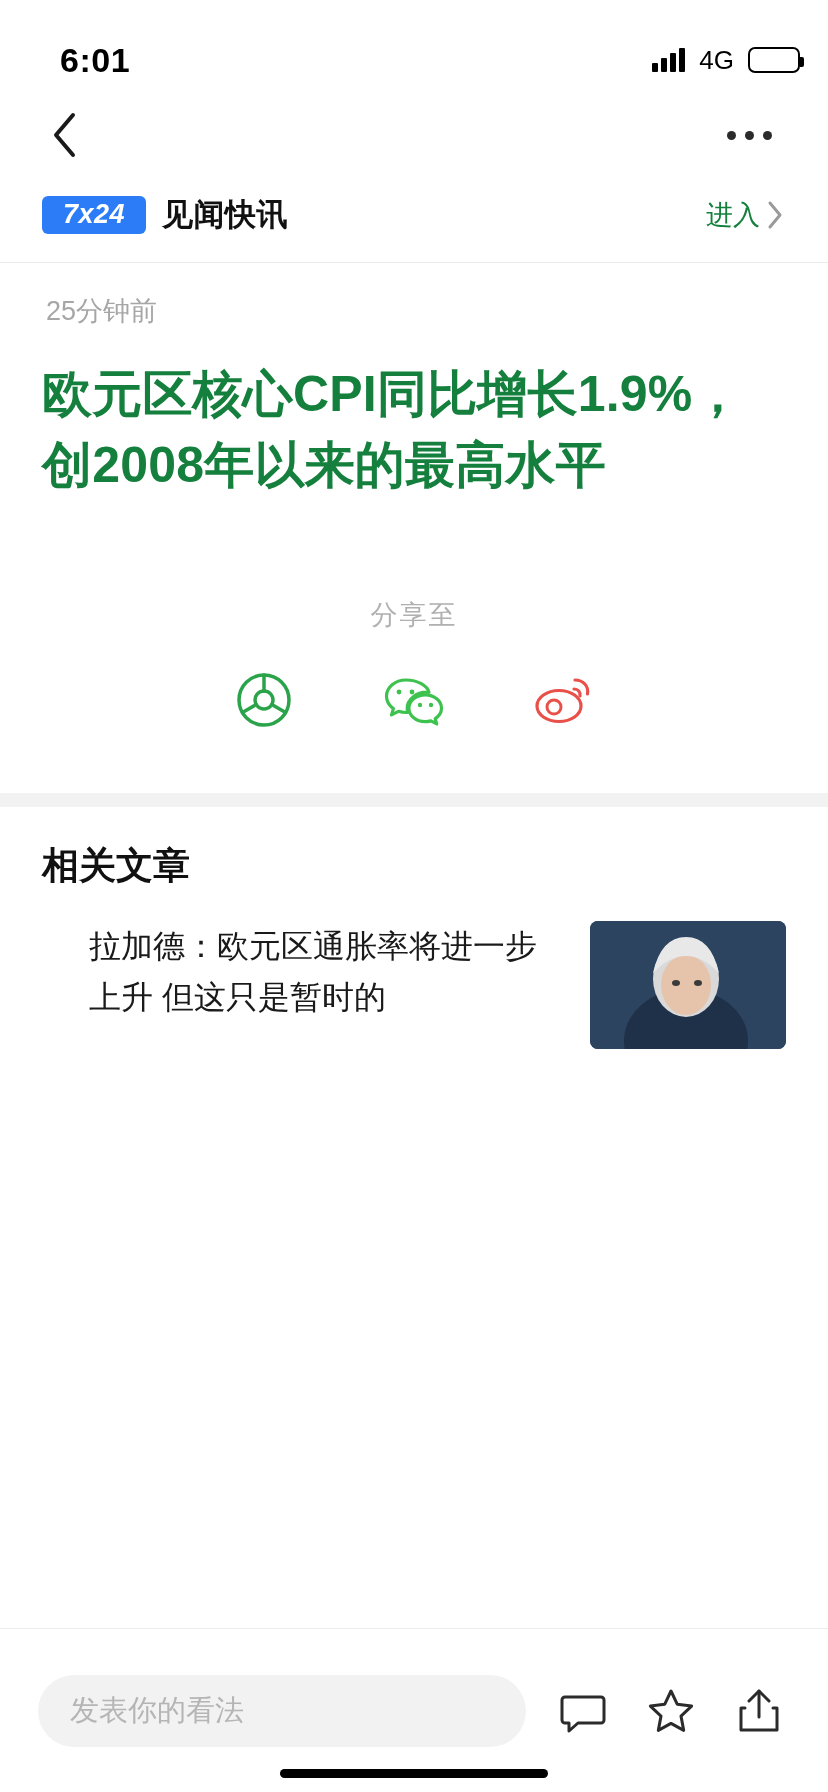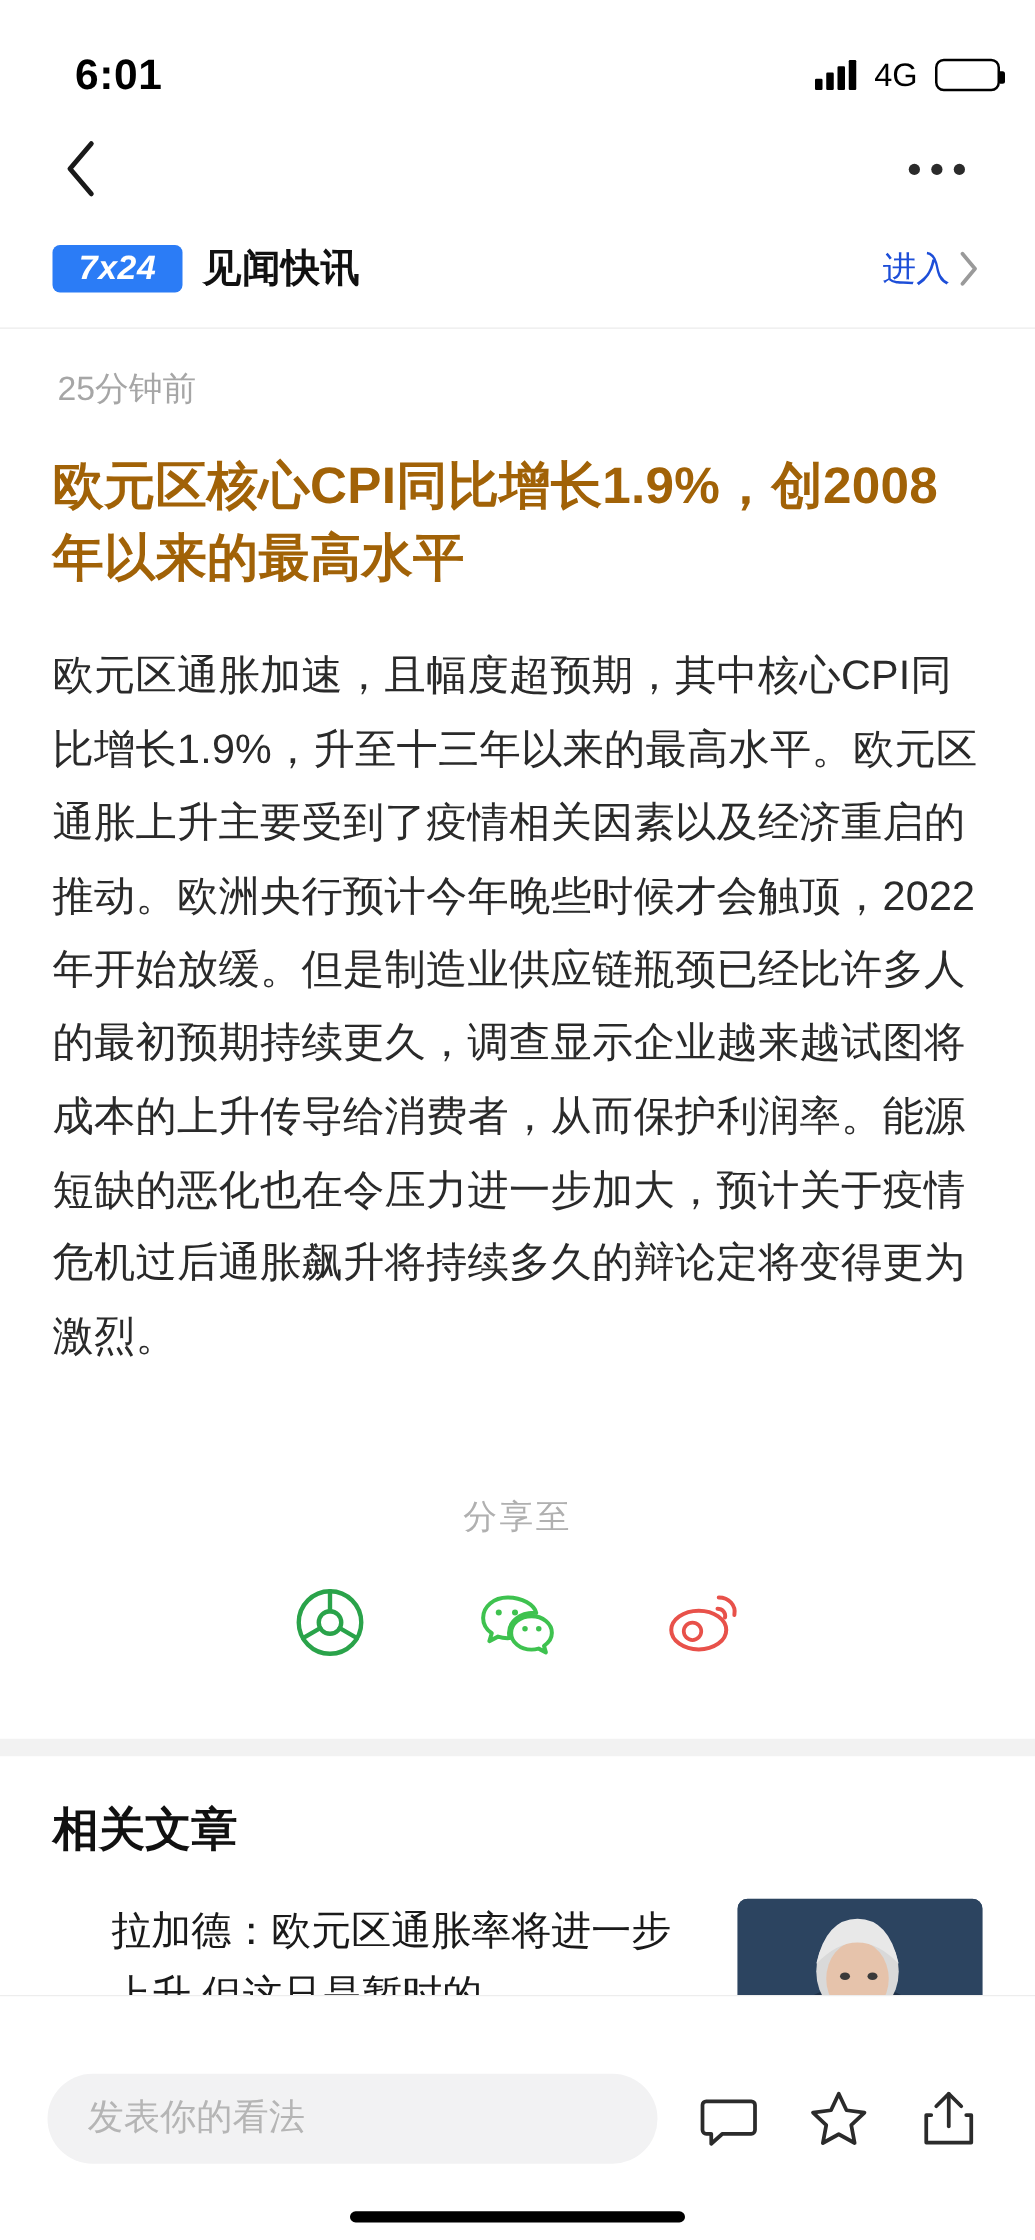--- a/index.html
+++ b/index.html
@@ -130,21 +130,21 @@
     font-size: 31px;
     font-weight: 700;
     color: #111;
     margin-left: 16px;
     letter-spacing: 0.5px;
   }
   .source-enter {
     margin-left: auto;
     display: flex;
     align-items: center;
-    color: #1d4ed8;
+    color: #15803d;
     font-size: 27px;
   }
   .source-enter .chev {
     margin-left: 6px;
     display: inline-flex;
   }
 
   .divider {
     height: 1px;
     background: #ececec;
@@ -154,24 +154,24 @@
   
   .article {
     padding: 0 42px;
   }
   .timestamp {
     color: #a6a6a6;
     font-size: 27px;
     margin: 30px 4px 30px;
   }
   .headline {
-    font-size: 41px;
+    font-size: 50px;
     font-weight: 700;
     line-height: 1.42;
-    color: #a16207;
+    color: #15803d;
     letter-spacing: 0.2px;
     margin: 12px 0 36px;
   }
   .body-text {
     font-size: 33px;
     line-height: 1.78;
     color: #2a2a2a;
     margin: 0;
     letter-spacing: 0.2px;
   }
@@ -238,21 +238,21 @@
     position: relative;
   }
   .thumb-art { position: absolute; inset: 0; }
 
   
   .bottom-bar {
     position: absolute;
     left: 0;
     right: 0;
     bottom: 0;
-    height: 196px;
+    height: 164px;
     background: #ffffff;
     border-top: 1px solid #ededed;
     display: flex;
     align-items: center;
     padding: 0 38px;
     gap: 26px;
   }
   .comment-input {
     flex: 1;
     height: 72px;
@@ -325,21 +325,20 @@
         <path d="M4 3 L14 15 L4 27" stroke="#9a9a9a" stroke-width="3" stroke-linecap="round" stroke-linejoin="round"></path>
       </svg>
     </span>
   </span>
 </div>
 <div class="divider"></div>
 
 <div class="article">
   <div class="timestamp">25分钟前</div>
   <h1 class="headline">欧元区核心CPI同比增长1.9%，创2008年以来的最高水平</h1>
-  <p class="body-text">欧元区通胀加速，且幅度超预期，其中核心CPI同比增长1.9%，升至十三年以来的最高水平。欧元区通胀上升主要受到了疫情相关因素以及经济重启的推动。欧洲央行预计今年晚些时候才会触顶，2022年开始放缓。但是制造业供应链瓶颈已经比许多人的最初预期持续更久，调查显示企业越来越试图将成本的上升传导给消费者，从而保护利润率。能源短缺的恶化也在令压力进一步加大，预计关于疫情危机过后通胀飙升将持续多久的辩论定将变得更为激烈。</p>
 
   <div class="share-block">
     <div class="share-label">分享至</div>
     <div class="share-icons">
       <div class="share-icon">
         <svg width="58" height="58" viewBox="0 0 58 58" fill="none" aria-hidden="true">
           <circle cx="29" cy="29" r="25" stroke="#2aa34a" stroke-width="3.5"></circle>
           <circle cx="29" cy="29" r="9" stroke="#2aa34a" stroke-width="3.5"></circle>
           <path d="M29 4 L29 20" stroke="#2aa34a" stroke-width="3.5" stroke-linecap="round"></path>
           <path d="M50.6 41.5 L36.8 33.5" stroke="#2aa34a" stroke-width="3.5" stroke-linecap="round"></path>

